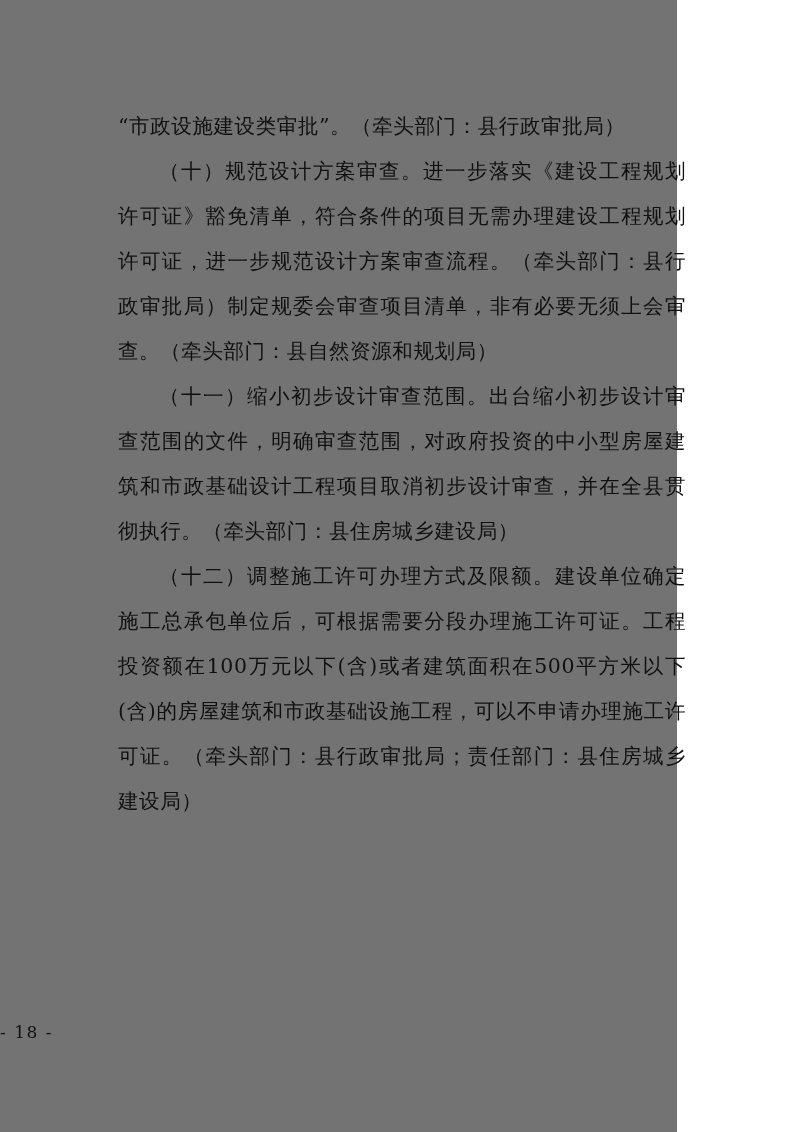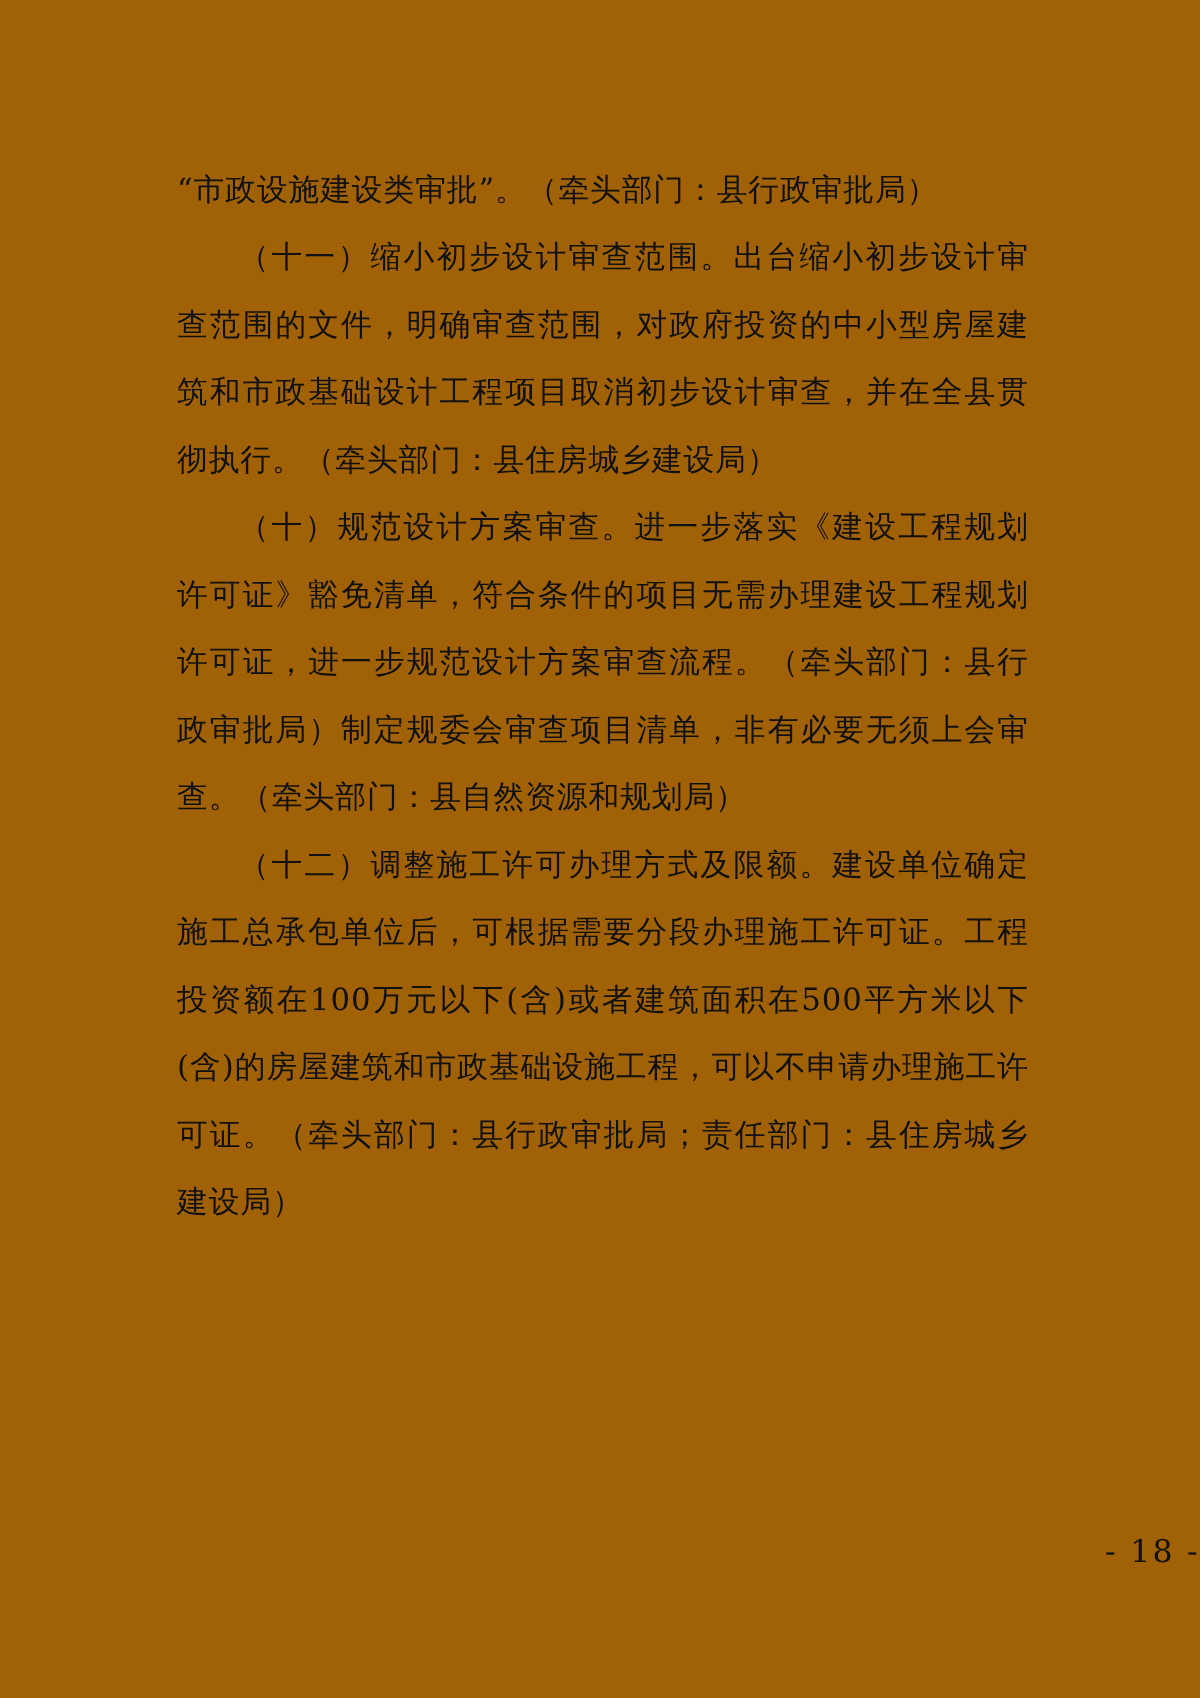--- a/index.html
+++ b/index.html
@@ -12,23 +12,23 @@
     height: 1132px;
     font-family: "DejaVu Serif", "Liberation Serif", serif;
     color: #000000;
     position: relative;
     overflow: hidden;
   }
   .page {
     position: absolute;
     left: 0;
     top: 0;
-    width: 800px;
+    width: 677px;
     height: 1132px;
-    background: #a16207;
+    background: #737373;
   }
   .content {
     position: absolute;
     left: 118px;
     top: 104px;
     width: 568px;
   }
   .para {
     font-size: 20.5px;
     line-height: 45px;
@@ -41,31 +41,31 @@
     text-indent: 0;
   }
   .para.indent {
     text-indent: 41px;
   }
   .footer {
     position: absolute;
     left: 0;
     top: 1022px;
     width: 800px;
-    text-align: right;
-    font-size: 21px;
+    text-align: left;
+    font-size: 17px;
     letter-spacing: 1.5px;
     color: #111111;
     font-family: "DejaVu Serif", "Liberation Serif", serif;
   }
 </style>
 </head>
 <body>
 
 <div class="page">
   <div class="content">
     <p class="para">“市政设施建设类审批”。（牵头部门：县行政审批局）</p>
+    <p class="para indent">（十）规范设计方案审查。进一步落实《建设工程规划许可证》豁免清单，符合条件的项目无需办理建设工程规划许可证，进一步规范设计方案审查流程。（牵头部门：县行政审批局）制定规委会审查项目清单，非有必要无须上会审查。（牵头部门：县自然资源和规划局）</p>
     <p class="para indent">（十一）缩小初步设计审查范围。出台缩小初步设计审查范围的文件，明确审查范围，对政府投资的中小型房屋建筑和市政基础设计工程项目取消初步设计审查，并在全县贯彻执行。（牵头部门：县住房城乡建设局）</p>
-    <p class="para indent">（十）规范设计方案审查。进一步落实《建设工程规划许可证》豁免清单，符合条件的项目无需办理建设工程规划许可证，进一步规范设计方案审查流程。（牵头部门：县行政审批局）制定规委会审查项目清单，非有必要无须上会审查。（牵头部门：县自然资源和规划局）</p>
     <p class="para indent">（十二）调整施工许可办理方式及限额。建设单位确定施工总承包单位后，可根据需要分段办理施工许可证。工程投资额在100万元以下(含)或者建筑面积在500平方米以下(含)的房屋建筑和市政基础设施工程，可以不申请办理施工许可证。（牵头部门：县行政审批局；责任部门：县住房城乡建设局）</p>
   </div>
   <div class="footer">- 18 -</div>
 </div>
 
 </body></html>

